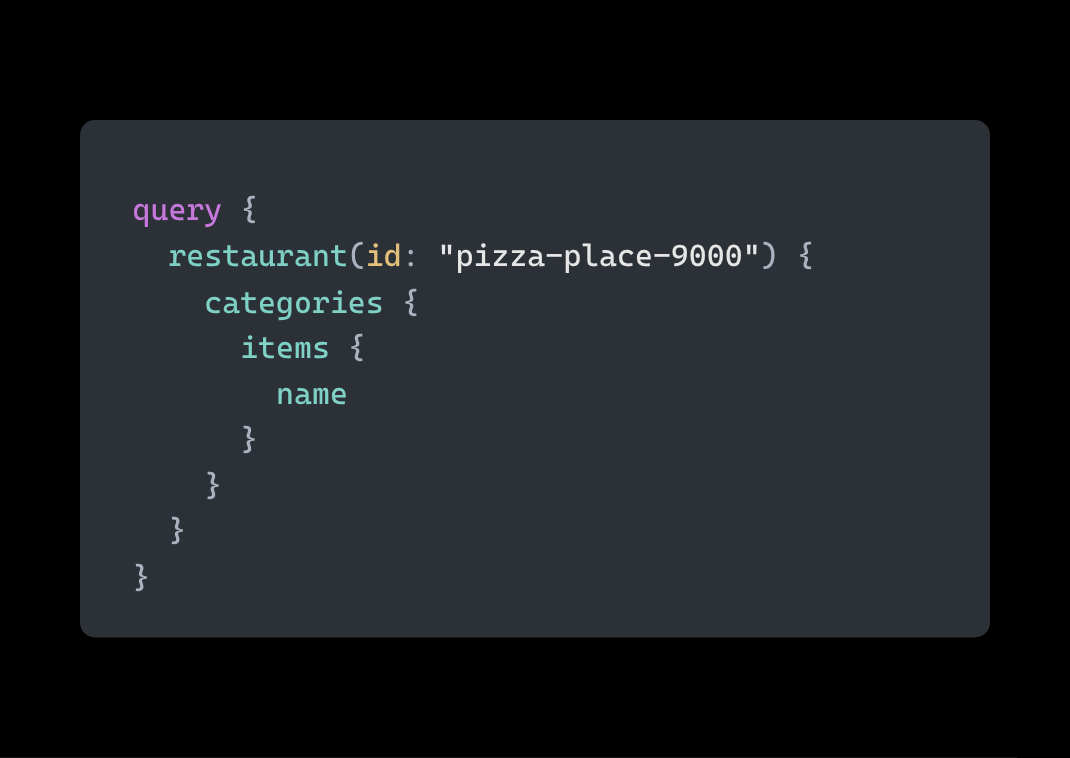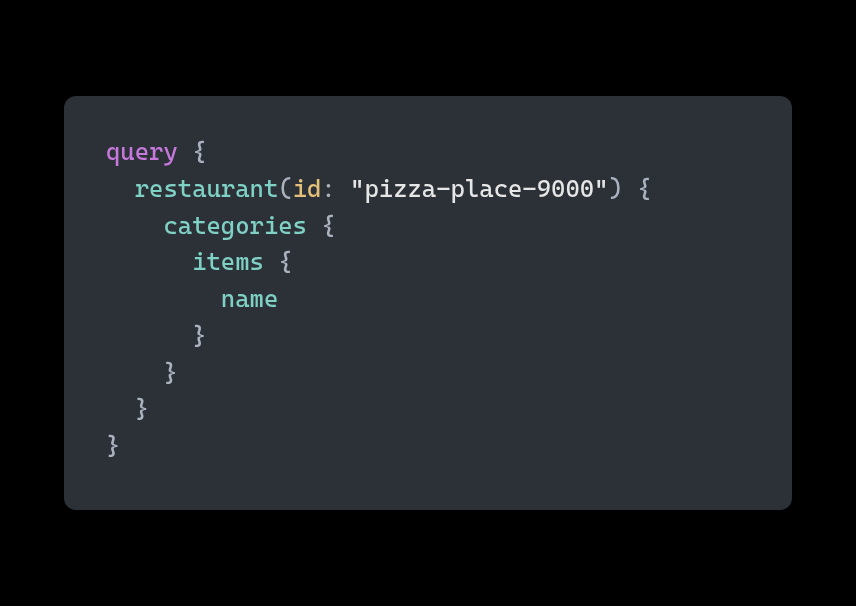--- a/index.html
+++ b/index.html
@@ -12,21 +12,21 @@
       height: 606px;
       background: #000000;
       display: flex;
       align-items: center;
       justify-content: center;
       font-family: ui-monospace, 'SF Mono', 'Monaco', 'Cascadia Code', 'Roboto Mono', Consolas, 'Courier New', monospace;
     }
     .code-block {
       background: #2b3137;
       border-radius: 12px;
-      padding: 38px 42px;
+      padding: 54px 42px;
       width: 728px;
       height: 414px;
     }
     .code-content {
       font-size: 24.5px;
       line-height: 1.5;
       white-space: pre;
       color: #abb2bf;
       font-weight: 400;
     }

